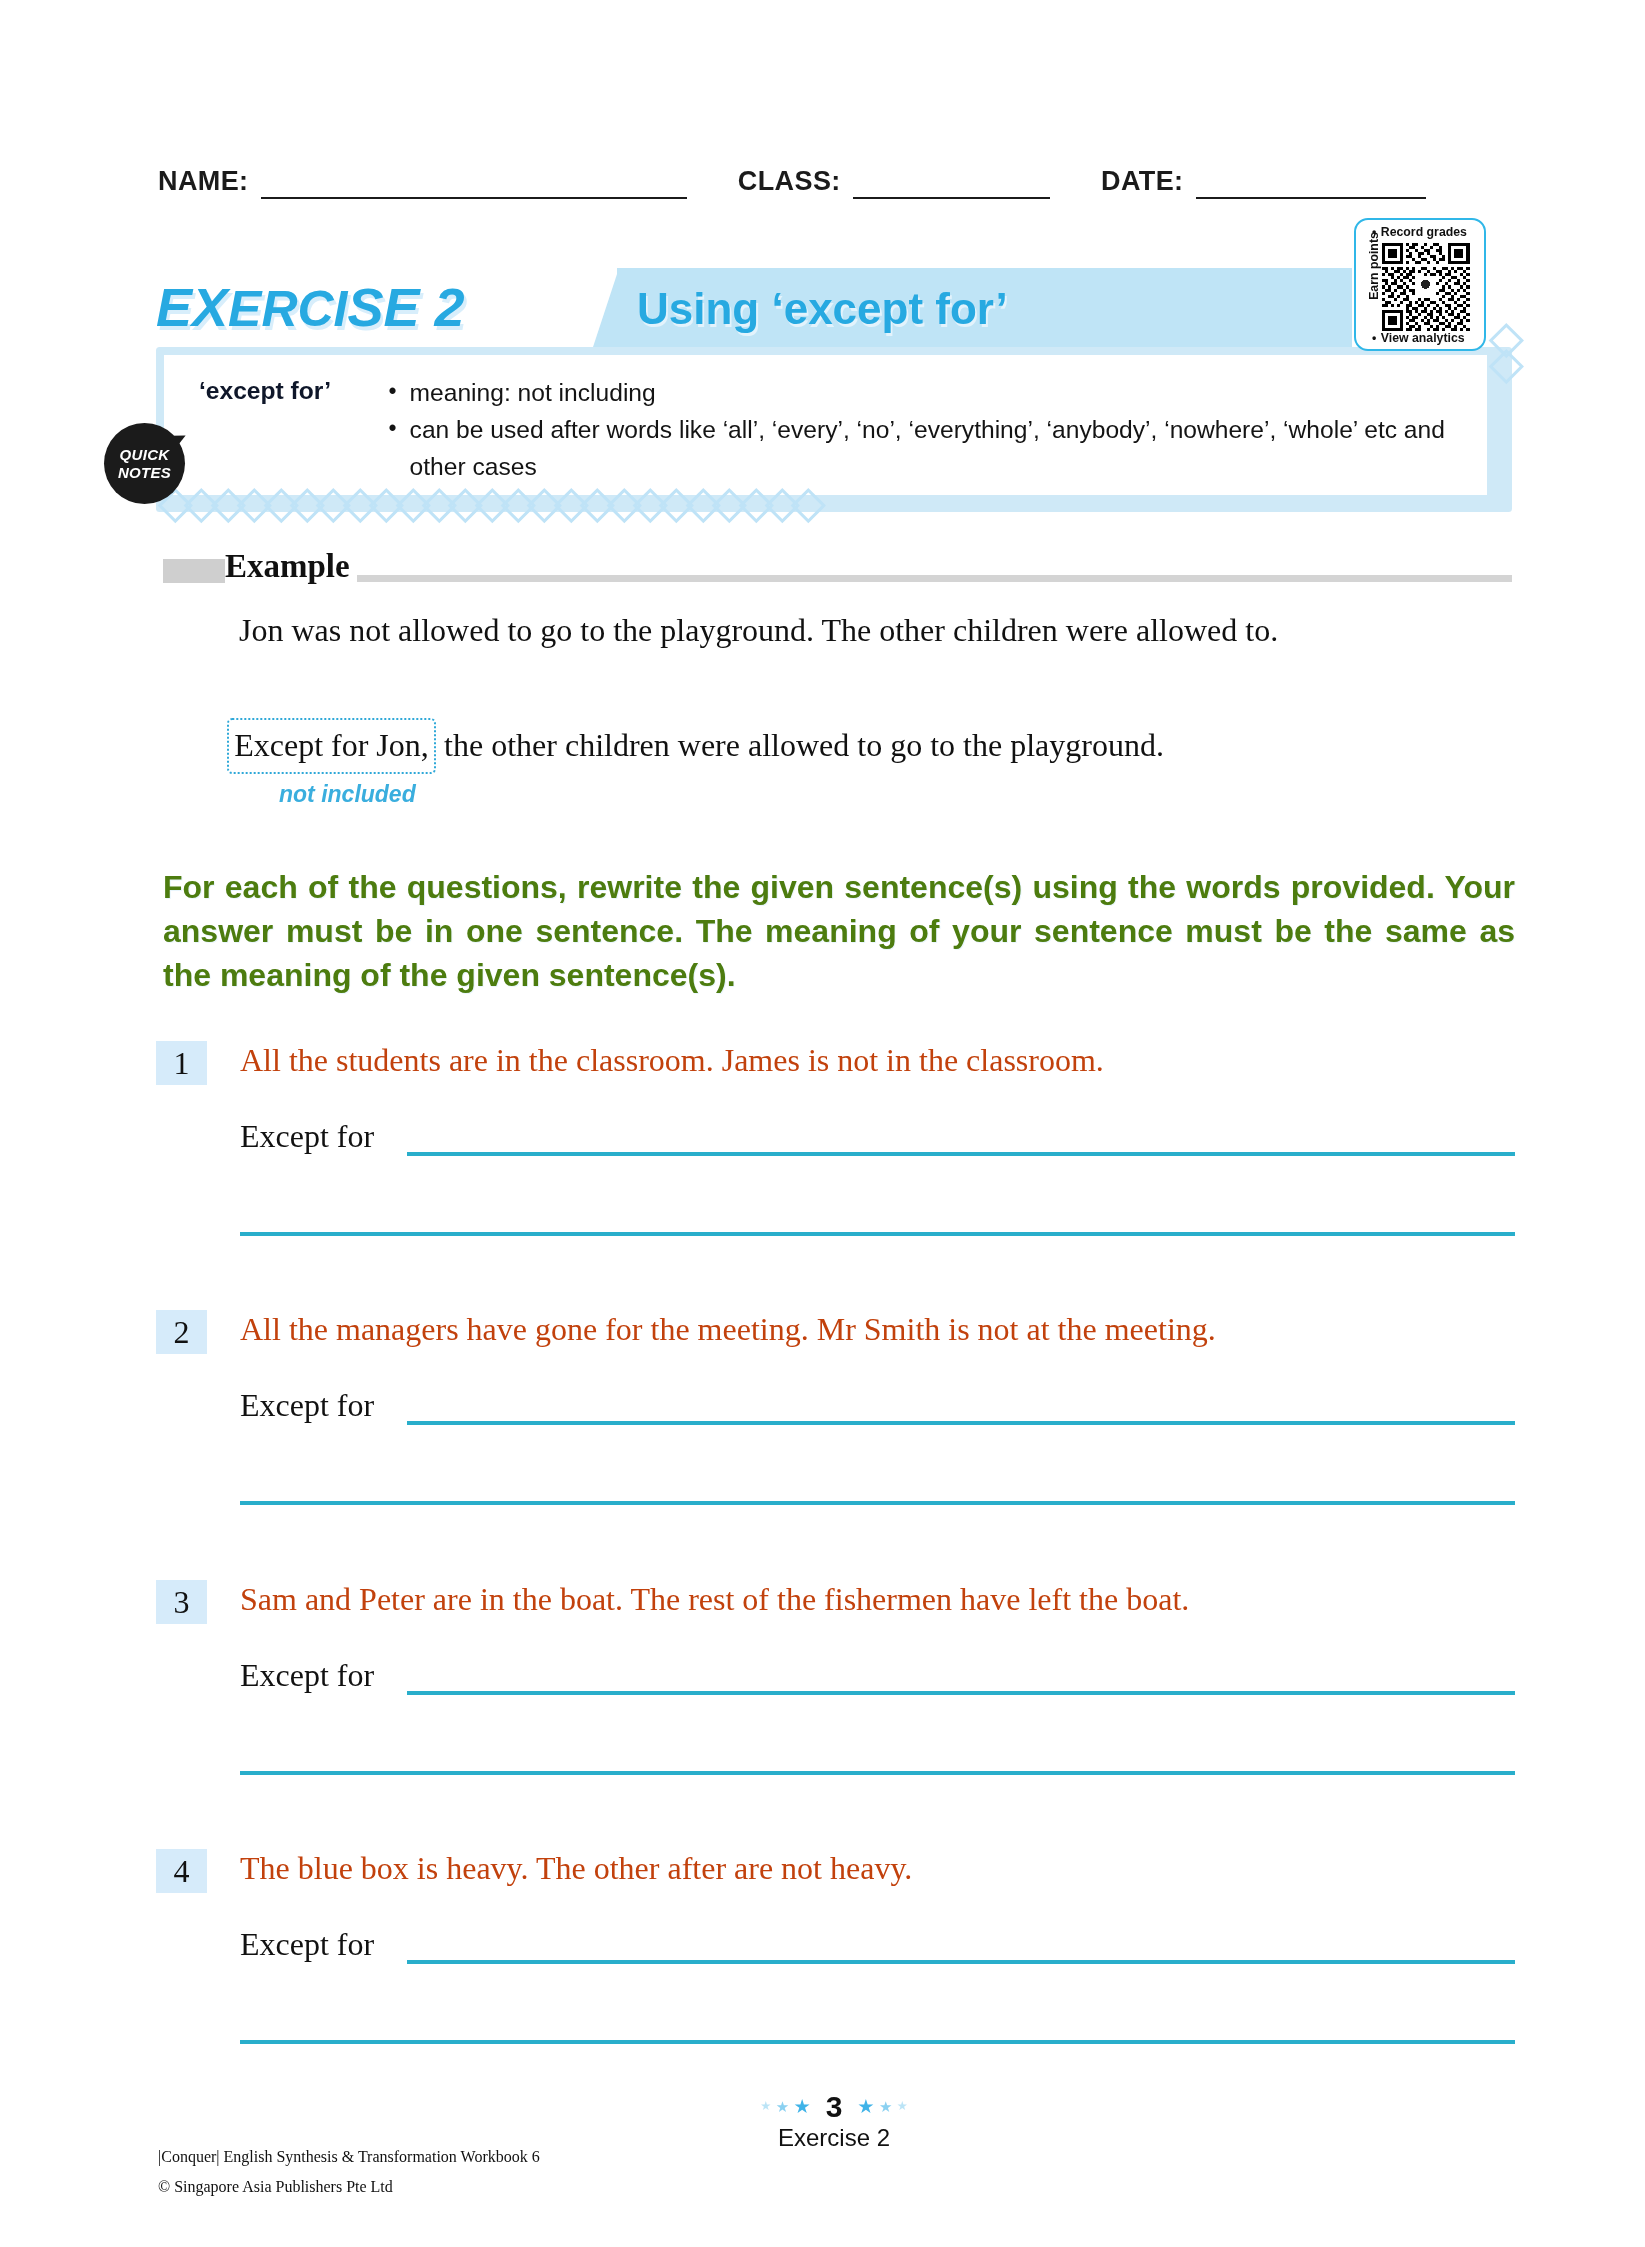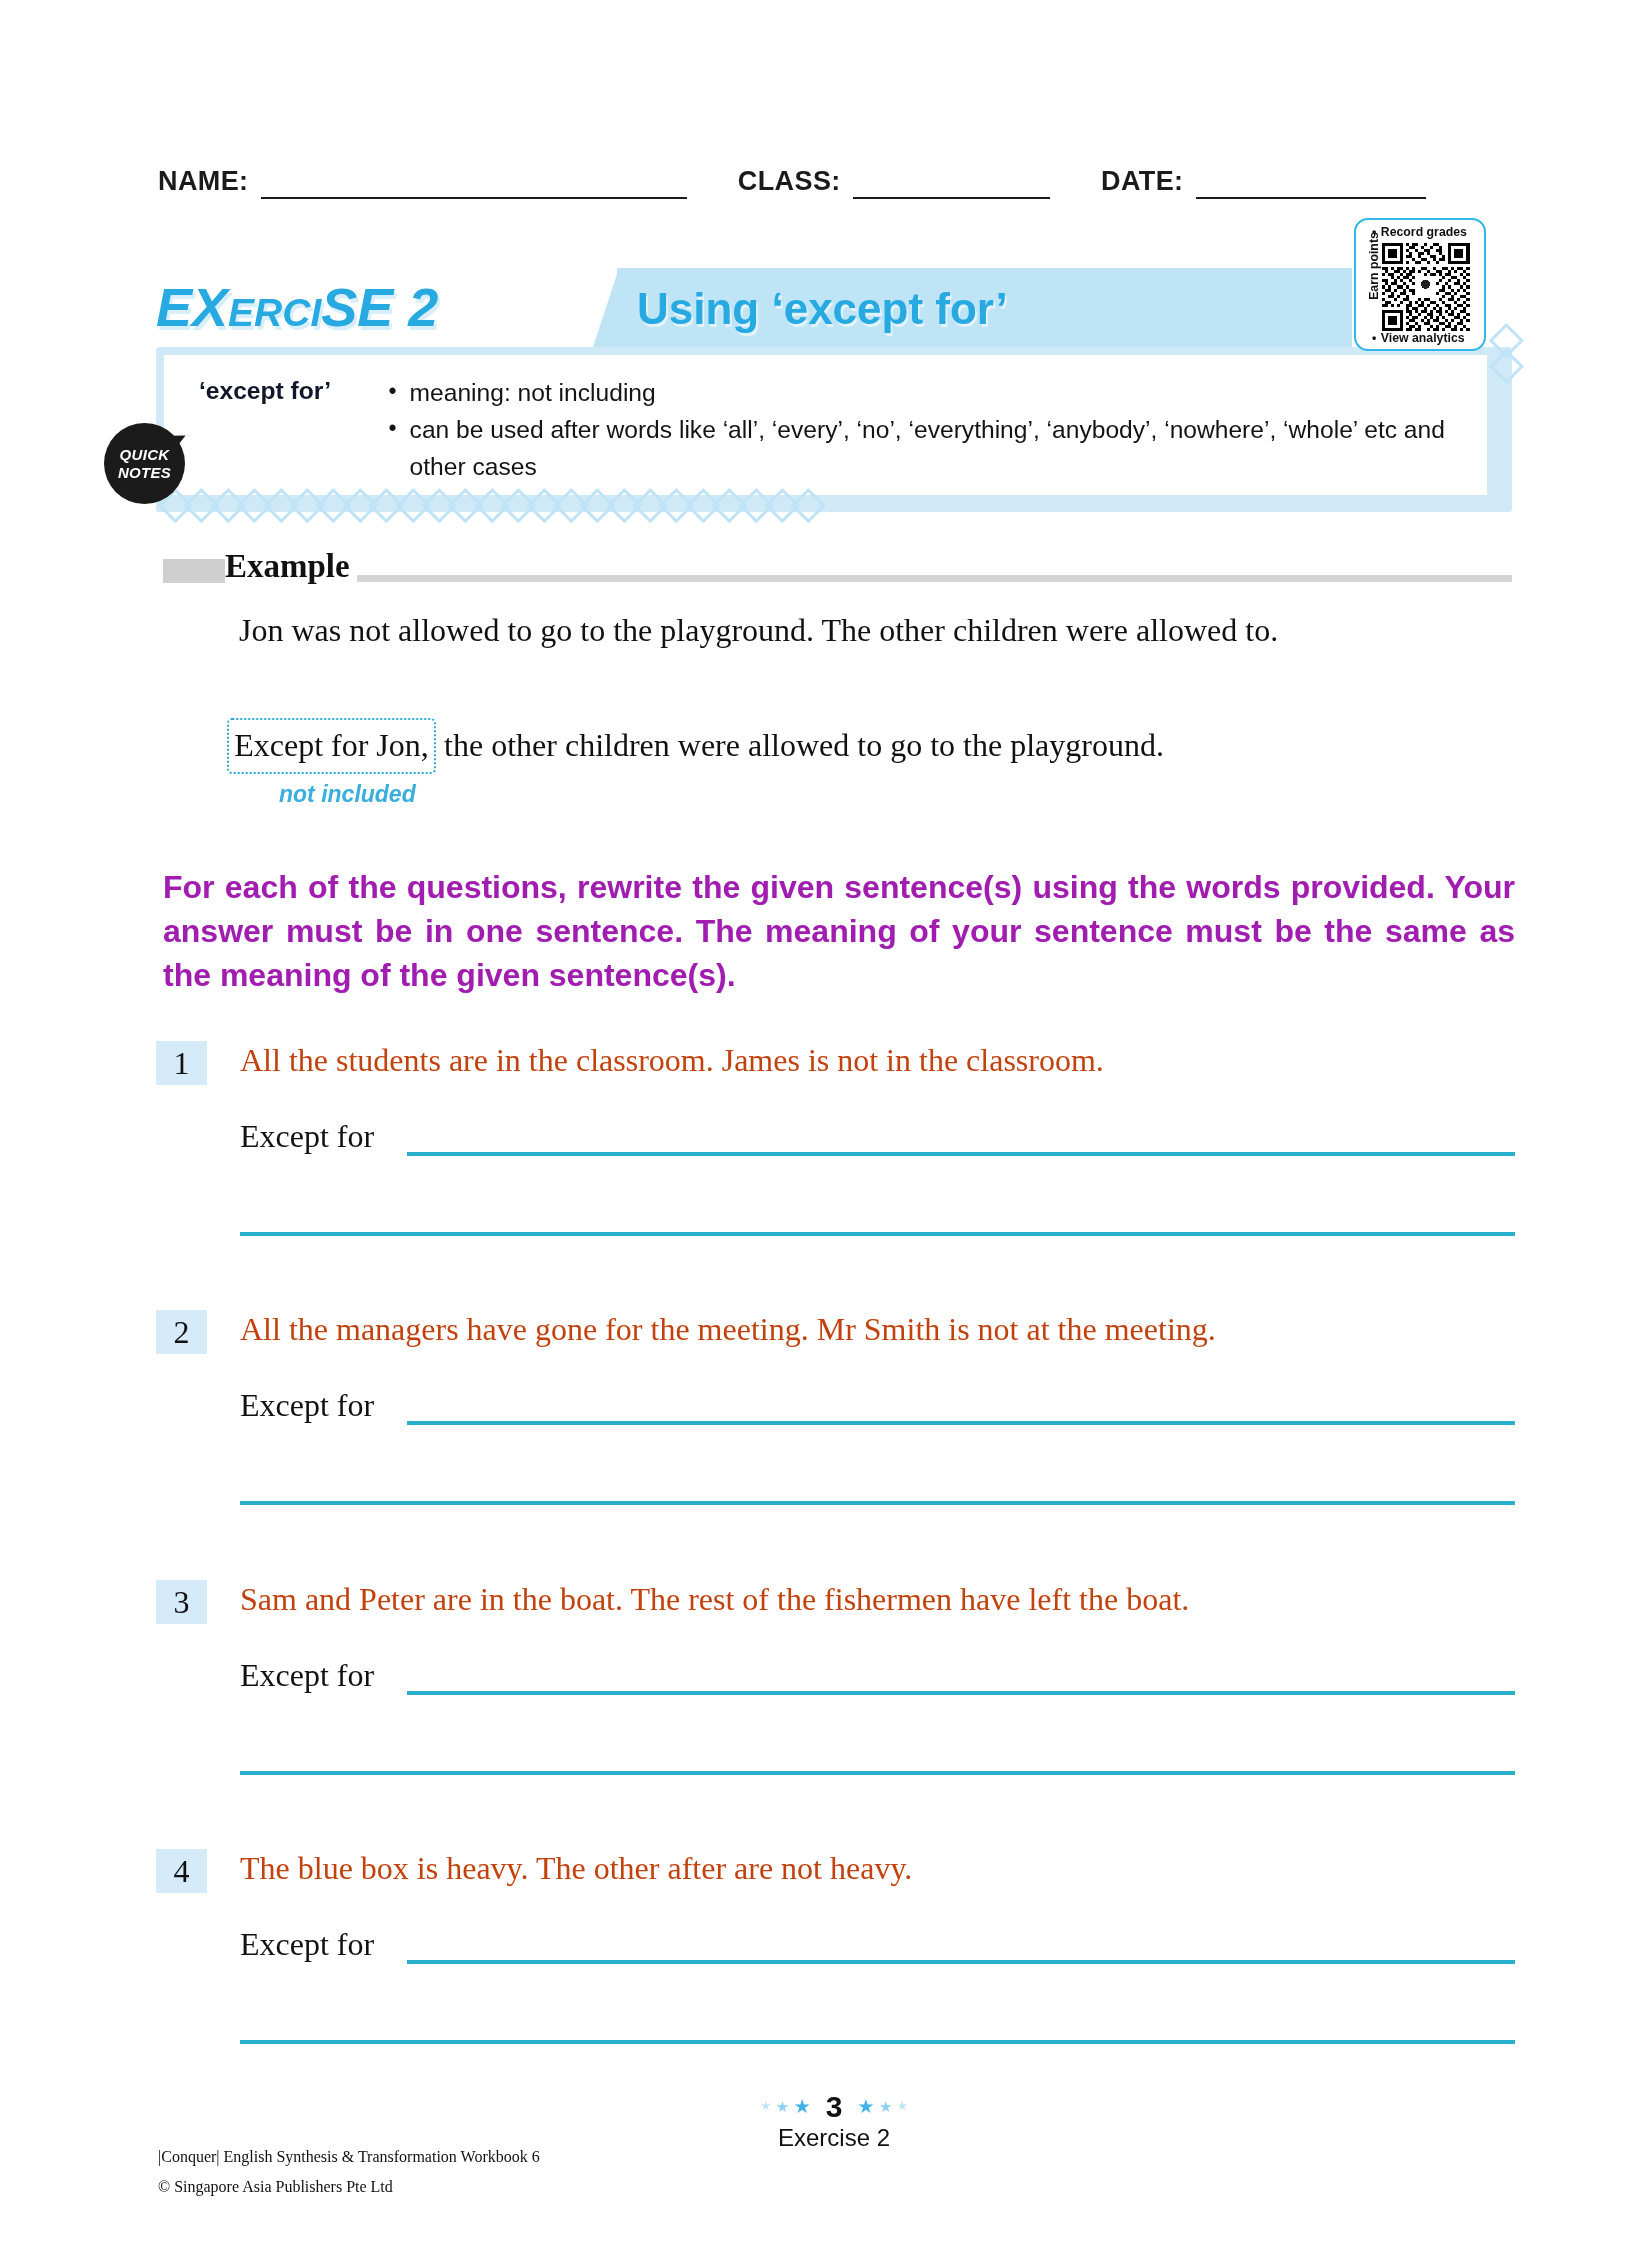--- a/index.html
+++ b/index.html
@@ -94,21 +94,21 @@
     top: 1.8px;
     font-family: "Liberation Sans", sans-serif;
     font-style: italic;
     font-weight: bold;
     color: #27a9e1;
     white-space: nowrap;
     text-shadow: 2.6px 3.5px 0 #d8eefb;
     line-height: 75px;
   }
   .exercise-word .big  { font-size: 54px; }
-  .exercise-word .small{ font-size: 39px; }
+  .exercise-word .small{ font-size: 50px; }
   .banner-slash {
     position: absolute;
     left: 439px;
     top: 3.5px;
     width: 4.4px;
     height: 74px;
     background: #ffffff;
     transform: skewX(-13deg);
   }
   .banner-title {
@@ -379,21 +379,21 @@
   
   .instructions {
     position: absolute;
     left: 163px;
     top: 865px;
     width: 1352px;
     font-family: "Liberation Sans", sans-serif;
     font-weight: bold;
     font-size: 32px;
     line-height: 44px;
-    color: #a21caf;
+    color: #4d7c0f;
     text-align: justify;
     text-shadow: 0.9px 0.9px 0 #e9f6fd;
   }
 
   
   .question {
     position: absolute;
     left: 156px;
     width: 1361px;
   }

